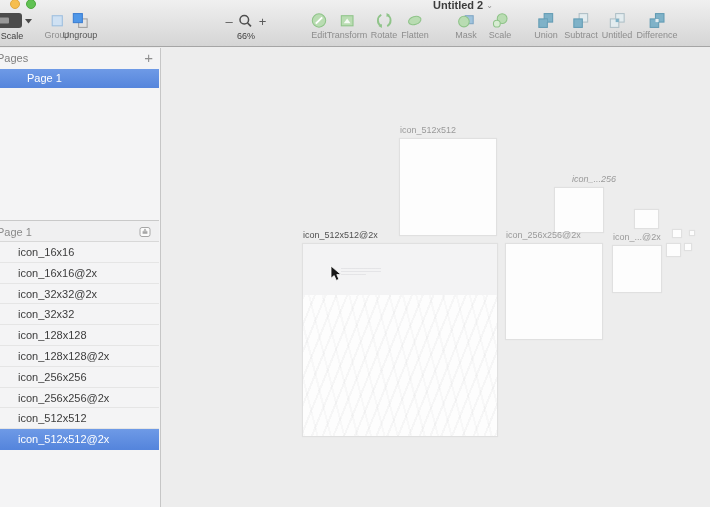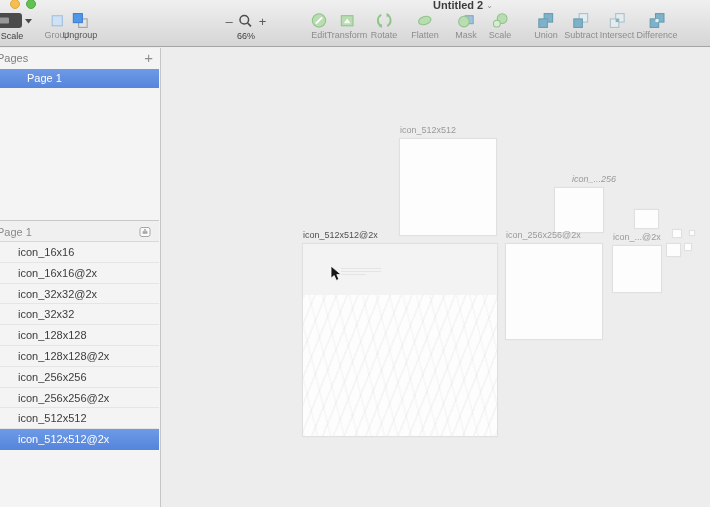--- a/index.html
+++ b/index.html
@@ -126,21 +126,21 @@
     <div class="tb-btn" style="left:395px">
       <svg width="17" height="17" viewBox="0 0 16 16">
         <path d="M5.2 2.6 A6.2 6.2 0 0 0 5.2 13.4" fill="none" stroke="#8fc489" stroke-width="1.8"></path>
         <path d="M10.8 2.6 A6.2 6.2 0 0 1 10.8 13.4" fill="none" stroke="#8fc489" stroke-width="1.8"></path>
         <polygon points="10.2,1 13.4,2.9 10.2,4.6" fill="#8fc489"></polygon>
         <polygon points="5.8,11.4 2.6,13.1 5.8,15" fill="#8fc489"></polygon>
       </svg>
       <span class="tb-label">Rotate</span>
     </div>
 
-    <div class="tb-btn" style="left:436px">
+    <div class="tb-btn" style="left:426px">
       <svg width="17" height="17" viewBox="0 0 16 16">
         <ellipse cx="8" cy="8" rx="6" ry="3.8" fill="#b9dcb2" stroke="#8fc489" transform="rotate(-18 8 8)"></ellipse>
       </svg>
       <span class="tb-label">Flatten</span>
     </div>
 
     <div class="tb-btn" style="left:477px">
       <svg width="17" height="17" viewBox="0 0 16 16">
         <rect x="7.5" y="3.5" width="7.5" height="7.5" fill="#9fc3dd" stroke="#7fa6c4"></rect>
         <circle cx="6.3" cy="9" r="5" fill="#b9dcb2" stroke="#8fc489"></circle>
@@ -172,21 +172,21 @@
       </svg>
       <span class="tb-label">Subtract</span>
     </div>
 
     <div class="tb-btn" style="left:628px">
       <svg width="17" height="17" viewBox="0 0 16 16">
         <rect x="6.5" y="1.5" width="8" height="8" fill="#e3ecef" stroke="#aebfc6"></rect>
         <rect x="1.5" y="6.5" width="8" height="8" fill="#e3ecef" stroke="#aebfc6"></rect>
         <rect x="6.5" y="6.5" width="3" height="3" fill="#7fb2c8"></rect>
       </svg>
-      <span class="tb-label">Intersect</span>
+      <span class="tb-label">Untitled</span>
     </div>
 
     <div class="tb-btn" style="left:668px">
       <svg width="17" height="17" viewBox="0 0 16 16">
         <rect x="6.5" y="1.5" width="8" height="8" fill="#7fb2c8" stroke="#639cb4"></rect>
         <rect x="1.5" y="6.5" width="8" height="8" fill="#7fb2c8" stroke="#639cb4"></rect>
         <rect x="6.5" y="6.5" width="3" height="3" fill="#e3ecef"></rect>
       </svg>
       <span class="tb-label">Difference</span>
     </div>

